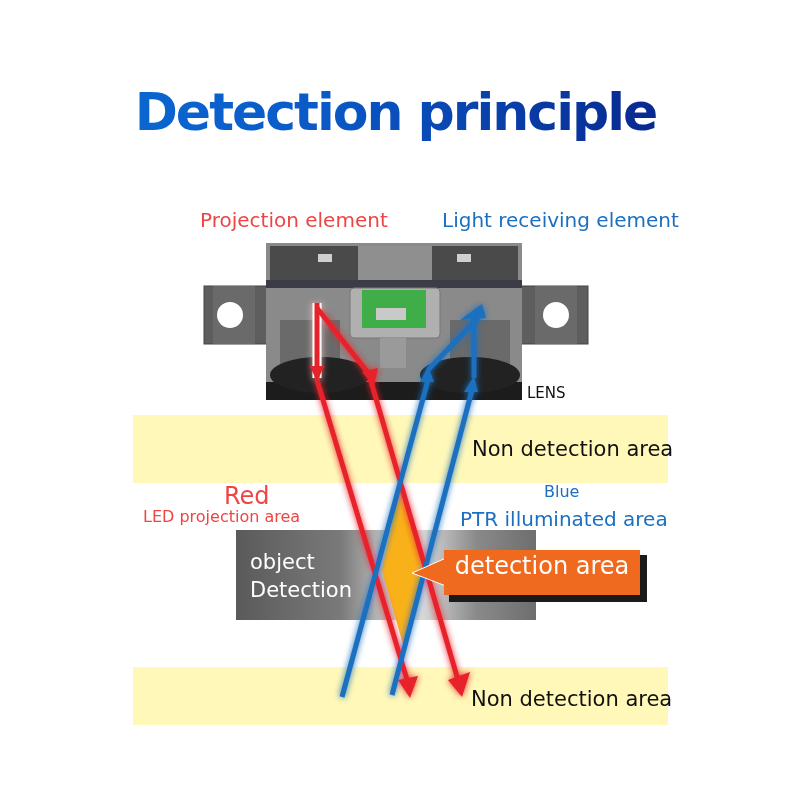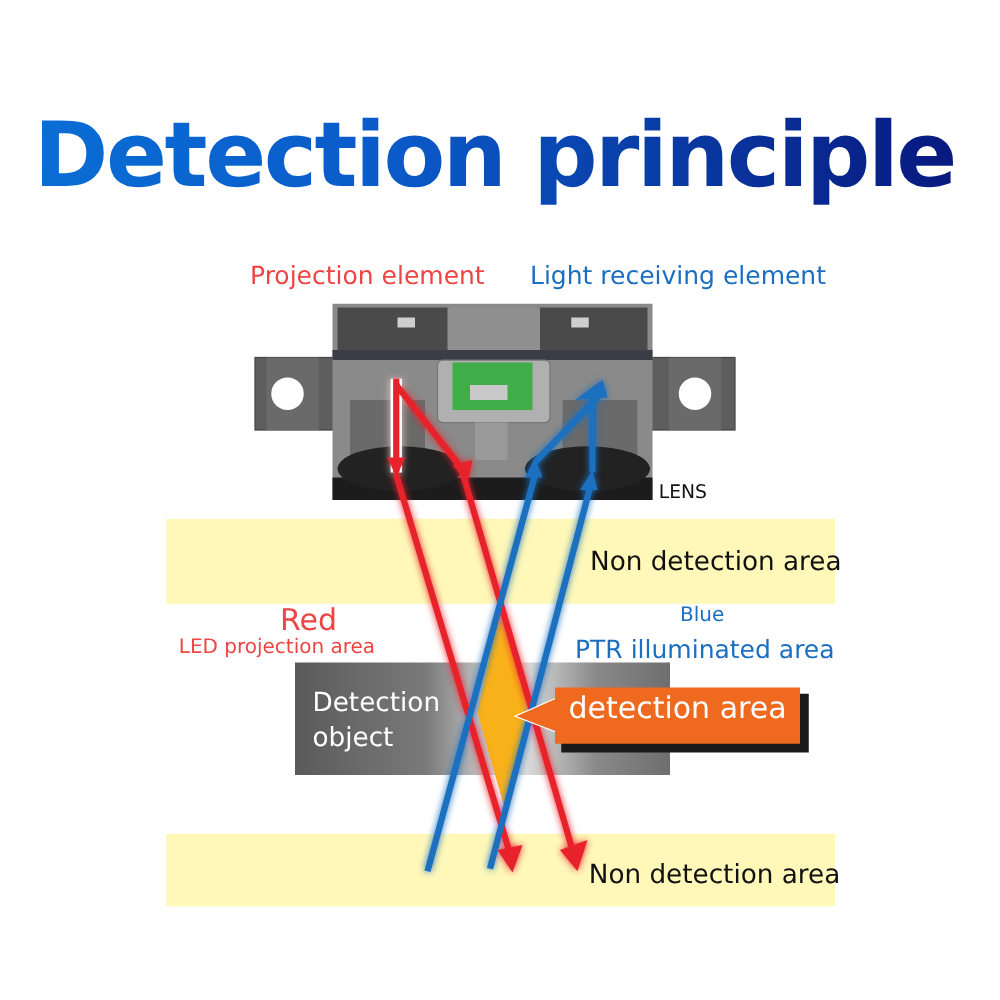--- a/index.html
+++ b/index.html
@@ -1,19 +1,19 @@
 <!DOCTYPE html>
 <html><head>
 <meta charset="utf-8">
 <style>
   html, body { margin: 0; padding: 0; background: #ffffff; }
   body { width: 800px; height: 800px; position: relative; overflow: hidden; font-family: "Liberation Sans", "DejaVu Sans", sans-serif; }
   .title {
     position: absolute; left: 0; top: 82px; width: 791px; text-align: center;
-    font-family: "DejaVu Sans", sans-serif; font-weight: bold; font-size: 72px; letter-spacing: -2px;
+    font-family: "DejaVu Sans", sans-serif; font-weight: bold; font-size: 52px; letter-spacing: -2px;
     background: linear-gradient(90deg, #0a6fd6 0%, #0a5ac8 40%, #08157a 100%);
     -webkit-background-clip: text; background-clip: text; color: transparent;
   }
   .lbl { position: absolute; white-space: nowrap; font-family: "DejaVu Sans", sans-serif; }
   .red { color: #ef4444; }
   .blue { color: #1b6fc0; }
   .black { color: #111; text-align: right; }
   .band { position: absolute; left: 133px; width: 535px; background: #fff8b8; }
   .obj {
     position: absolute; left: 236px; top: 530px; width: 300px; height: 90px;
@@ -24,21 +24,21 @@
   .callout { position: absolute; left: 444px; top: 550px; width: 196px; height: 45px; background: #ef6a1f; }
   .callout-text { position: absolute; left: 444px; top: 552px; width: 196px; text-align: center; color: #fff; font-size: 24px; font-family: "DejaVu Sans", sans-serif; }
   svg.overlay { position: absolute; left: 0; top: 0; }
 </style>
 </head>
 <body>
 
 <div class="title">Detection principle</div>
 
 <div class="lbl red" style="left:200px; top:208px; font-size:20px;">Projection element</div>
-<div class="lbl blue" style="left:424px; top:208px; font-size:20px;">Light receiving element</div>
+<div class="lbl blue" style="left:442px; top:208px; font-size:20px;">Light receiving element</div>
 
 <svg class="overlay" width="800" height="800">
 
   <g>
     <rect x="204" y="286" width="70" height="58" fill="#5e5e5e" stroke="#444"></rect>
     <rect x="213" y="286" width="42" height="58" fill="#6a6a6a"></rect>
     <circle cx="230" cy="315" r="13" fill="#ffffff"></circle>
   </g>
   <g>
     <rect x="518" y="286" width="70" height="58" fill="#5e5e5e" stroke="#444"></rect>
@@ -72,22 +72,22 @@
 <div class="lbl black" style="left:472px; top:437px; font-size:21px;">Non detection area</div>
 <div class="lbl black" style="left:471px; top:687px; font-size:21px;">Non detection area</div>
 
 <div class="lbl red" style="left:224px; top:482px; font-size:24px;">Red</div>
 <div class="lbl red" style="left:143px; top:507px; font-size:16px;text-align:center;">LED projection area</div>
 <div class="lbl blue" style="left:544px; top:482px; font-size:16px;">Blue</div>
 <div class="lbl blue" style="left:460px; top:507px; font-size:20px;">PTR illuminated area</div>
 
 <div class="obj"></div>
 <div class="obj-text">
+  <div>object</div>
   <div>Detection</div>
-  <div>object</div>
 </div>
 
 <svg class="overlay" width="800" height="800">
   <defs>
     <filter id="glow" x="-20%" y="-20%" width="140%" height="140%">
       <feGaussianBlur stdDeviation="3" result="b"></feGaussianBlur>
       <feMerge>
           <feMergeNode in="b"></feMergeNode>
           <feMergeNode in="SourceGraphic"></feMergeNode>
         </feMerge>

